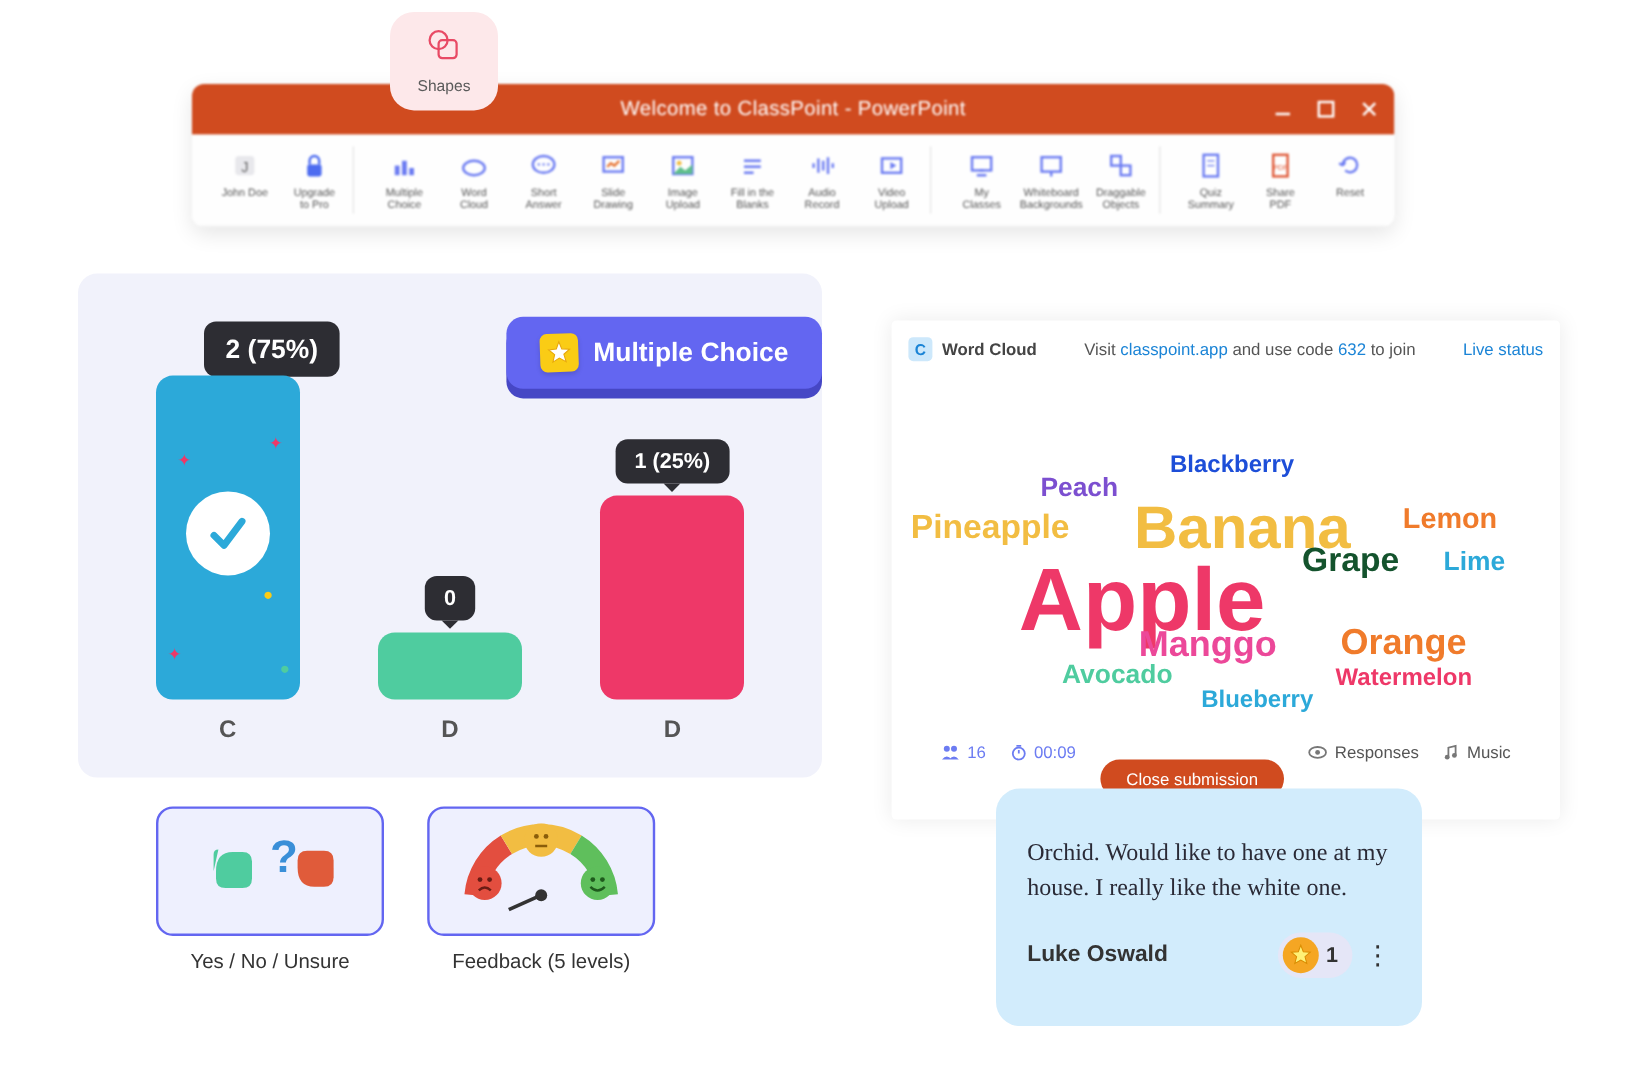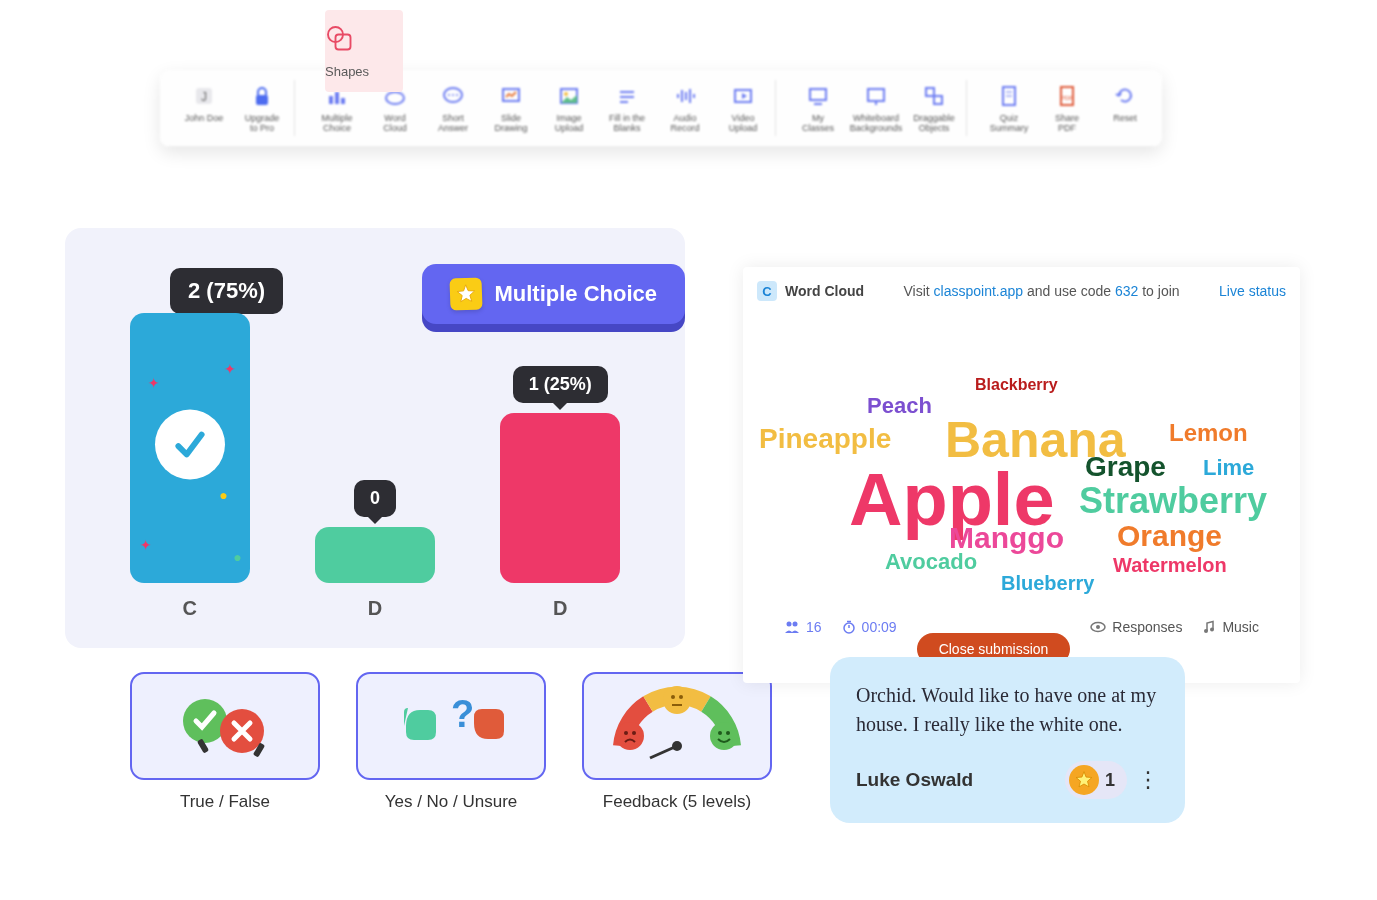--- a/index.html
+++ b/index.html
@@ -1,19 +1,19 @@
 <!DOCTYPE html>
 <html><head>
 <meta charset="utf-8">
 <style>
 * { box-sizing: border-box; margin: 0; padding: 0; }
 body { font-family: -apple-system, BlinkMacSystemFont, 'Segoe UI', Arial, sans-serif; background: #fff; width: 1377px; height: 900px; position: relative; overflow: hidden; }
 
 
-.shapes-tag { position: absolute; left: 325px; top: 10px; width: 78px; height: 82px; background: #fde8ea; border-radius: 4px; display: flex; flex-direction: column; align-items: flex-start; justify-content: center; gap: 6px; z-index: 5; filter: blur(0.3px); }
+.shapes-tag { position: absolute; left: 325px; top: 10px; width: 90px; height: 82px; background: #fde8ea; border-radius: 20px; display: flex; flex-direction: column; align-items: center; justify-content: center; gap: 6px; z-index: 5; filter: blur(0.3px); }
 .shapes-tag .icon svg { width: 30px; height: 30px; }
 .shapes-tag .lbl { font-size: 13px; color: #5a5a5a; }
 
 
 .ppwin { position: absolute; left: 160px; top: 70px; width: 1002px; border-radius: 10px; overflow: hidden; box-shadow: 0 6px 18px rgba(0,0,0,0.1); filter: blur(0.8px); }
 .ppwin .titlebar { background: #d04b1f; color: #fff; height: 42px; display: flex; align-items: center; justify-content: center; position: relative; font-size: 17px; font-weight: 500; letter-spacing: 0.3px; }
 .ppwin .winbtns { position: absolute; right: 12px; display: flex; gap: 18px; align-items: center; }
 .ppwin .winbtns span { width: 18px; height: 18px; display: flex; align-items: center; justify-content: center; color: #fff; font-size: 16px; cursor: pointer; }
 
 .ppwin .ribbon { background: #fefefe; padding: 10px 12px; display: flex; gap: 10px; border-bottom: 1px solid #eee; }
@@ -57,21 +57,21 @@
 .wc-head .visit { flex: 1; text-align: center; color: #555; }
 .wc-head .visit .lk { color: #1b84d6; }
 .wc-head .live { color: #1b84d6; font-weight: 500; }
 .wc-cloud { margin: 32px 8px 26px; text-align: center; position: relative; height: 230px; }
 .wc-cloud span { font-weight: 800; display: inline-block; position: absolute; line-height: 1; }
 .wc-foot { display: flex; align-items: center; justify-content: center; gap: 20px; font-size: 14px; color: #555; }
 .wc-foot .close-btn { background: #d04b1f; color: #fff; padding: 8px 22px; border-radius: 20px; font-weight: 500; cursor: pointer; margin-top: 44px; }
 .wc-foot .ic-txt { display:flex; align-items:center; gap:6px; }
 
 
-.resp-card { position: absolute; left: 830px; top: 657px; width: 355px; background: #d2ecfc; border-radius: 20px; padding: 24px 26px; }
+.resp-card { position: absolute; left: 830px; top: 657px; width: 355px; background: #d2ecfc; border-radius: 20px; padding: 40px 26px; }
 .resp-text { font-family: 'Comic Sans MS', cursive; font-size: 20px; color: #2a2a36; line-height: 1.45; }
 .resp-foot { margin-top: 22px; display: flex; align-items: center; gap: 10px; }
 .resp-foot .name { flex: 1; font-size: 19px; color: #333; font-weight: 700; }
 .resp-foot .badge { background: #e5e6f7; border-radius: 20px; padding: 4px 12px 4px 4px; display:flex; align-items:center; gap:6px; font-size:18px; font-weight:600; color:#333;}
 .resp-foot .badge .st { width: 30px; height: 30px; background: #f5a623; border-radius: 50%; display:flex; align-items:center; justify-content:center;}
 .resp-foot .dots { font-size: 22px; color: #333; cursor:pointer; line-height: 0.6; }
 </style>
 </head>
 <body>
 
@@ -79,20 +79,41 @@
   <span class="icon">
     <svg viewBox="0 0 40 40">
         <rect x="14" y="14" width="20" height="20" rx="4" fill="none" stroke="#e84a65" stroke-width="2.5"></rect>
         <circle cx="14" cy="14" r="10" fill="none" stroke="#e84a65" stroke-width="2.5"></circle>
       </svg>
   </span>
   <span class="lbl">Shapes</span>
 </div>
 
 <div class="ppwin">
+  <div class="titlebar">
+    <span>Welcome to ClassPoint - PowerPoint</span>
+    <div class="winbtns">
+      <span>
+          <svg width="16" height="16">
+            <line x1="2" y1="12" x2="14" y2="12" stroke="#fff" stroke-width="2"></line>
+          </svg>
+        </span>
+      <span>
+          <svg width="16" height="16">
+            <rect x="2" y="2" width="12" height="12" fill="none" stroke="#fff" stroke-width="2"></rect>
+          </svg>
+        </span>
+      <span>
+          <svg width="16" height="16">
+            <line x1="3" y1="3" x2="13" y2="13" stroke="#fff" stroke-width="2"></line>
+            <line x1="13" y1="3" x2="3" y2="13" stroke="#fff" stroke-width="2"></line>
+          </svg>
+        </span>
+    </div>
+  </div>
   <div class="ribbon">
     <div class="ribbon-group">
       <div class="ribbon-item">
           <span class="ic">
             <svg width="24" height="24">
               <rect x="4" y="4" width="16" height="16" rx="3" fill="#e8e8ec"></rect>
               <text x="12" y="17" text-anchor="middle" font-size="12" fill="#666">J</text>
             </svg>
           </span>
           <span class="txt">John Doe</span>
@@ -285,33 +306,20 @@
     </div>
     <div class="bar-col">
       <div class="bar-lbl">1 (25%)</div>
       <div class="bar pink"></div>
       <div class="bar-cat">D</div>
     </div>
   </div>
 </div>
 
 <div class="opt-row">
-  <div class="opt-card">
-    <div class="opt-box">
-      <svg width="110" height="70" viewBox="0 0 110 70">
-        <circle cx="35" cy="30" r="22" fill="#5fbf5c"></circle>
-          <path d="M26 30 l6 6 12-14" stroke="#fff" stroke-width="5" fill="none" stroke-linecap="round"></path>
-          <rect x="30" y="48" width="6" height="14" rx="2" fill="#333" transform="rotate(-30 33 55)"></rect>
-        <circle cx="72" cy="40" r="22" fill="#e34e3f"></circle>
-          <path d="M64 32 l16 16 M80 32 l-16 16" stroke="#fff" stroke-width="5" stroke-linecap="round"></path>
-          <rect x="86" y="52" width="6" height="14" rx="2" fill="#333" transform="rotate(30 89 59)"></rect>
-      </svg>
-    </div>
-    <div class="opt-lbl">True / False</div>
-  </div>
   <div class="opt-card">
     <div class="opt-box">
       <svg width="130" height="70" viewBox="0 0 130 70">
         <path d="M20 35 q0-16 14-16 h8 q8 0 8 8 v14 q0 8-8 8 h-14 q-8 0-8-8z M18 35 v-14 q0-4 4-4" fill="#4fcc9f"></path>
         <text x="65" y="36" font-size="38" font-weight="900" fill="#3a8fd8">?</text>
         <path d="M88 32 q0 16 14 16 h8 q8 0 8-8 v-14 q0-8-8-8 h-14 q-8 0-8 8z" fill="#e05b3a"></path>
       </svg>
     </div>
     <div class="opt-lbl">Yes / No / Unsure</div>
   </div>
@@ -346,32 +354,31 @@
     <span class="logo">C</span>
     <span class="title">Word Cloud</span>
     <span class="visit">
       <span>Visit </span><span class="lk">classpoint.app</span><span> and use code </span><span class="lk">632</span><span> to join</span>
     </span>
     <span class="live">Live status</span>
   </div>
   <div class="wc-cloud">
     <span style="left:180px;top:82px;font-size:50px;color:#f2bd42">Banana</span>
     <span style="left:84px;top:130px;font-size:74px;color:#ee3868">Apple</span>
-    <span style="left:314px;top:150px;font-size:36px;color:#4fcc9f">Strawberry</span>
     <span style="left:320px;top:120px;font-size:28px;color:#14532d">Grape</span>
     <span style="left:184px;top:190px;font-size:30px;color:#ec4899">Manggo</span>
     <span style="left:352px;top:188px;font-size:30px;color:#f07b2b">Orange</span>
     <span style="left:-6px;top:92px;font-size:28px;color:#f2bd42">Pineapple</span>
     <span style="left:102px;top:62px;font-size:22px;color:#7c4fd0">Peach</span>
     <span style="left:404px;top:88px;font-size:24px;color:#f07b2b">Lemon</span>
     <span style="left:438px;top:124px;font-size:22px;color:#2ca9d9">Lime</span>
     <span style="left:120px;top:218px;font-size:22px;color:#4fcc9f">Avocado</span>
     <span style="left:236px;top:240px;font-size:20px;color:#2ca9d9">Blueberry</span>
     <span style="left:348px;top:222px;font-size:20px;color:#ee3868">Watermelon</span>
-    <span style="left:210px;top:44px;font-size:16px;color:#b91c1c">Blackberry</span>
+    <span style="left:210px;top:44px;font-size:20px;color:#1d4ed8">Blackberry</span>
   </div>
   <div class="wc-foot">
     <span class="ic-txt">
         <svg width="16" height="14">
           <circle cx="5" cy="4" r="2.5" fill="#6c7cf2"></circle>
           <circle cx="11" cy="4" r="2.5" fill="#6c7cf2"></circle>
           <path d="M1 13 q4-5 8 0 M7 13 q4-5 8 0" fill="#6c7cf2"></path>
         </svg>
         <span style="color:#6c7cf2">16</span>
       </span>

